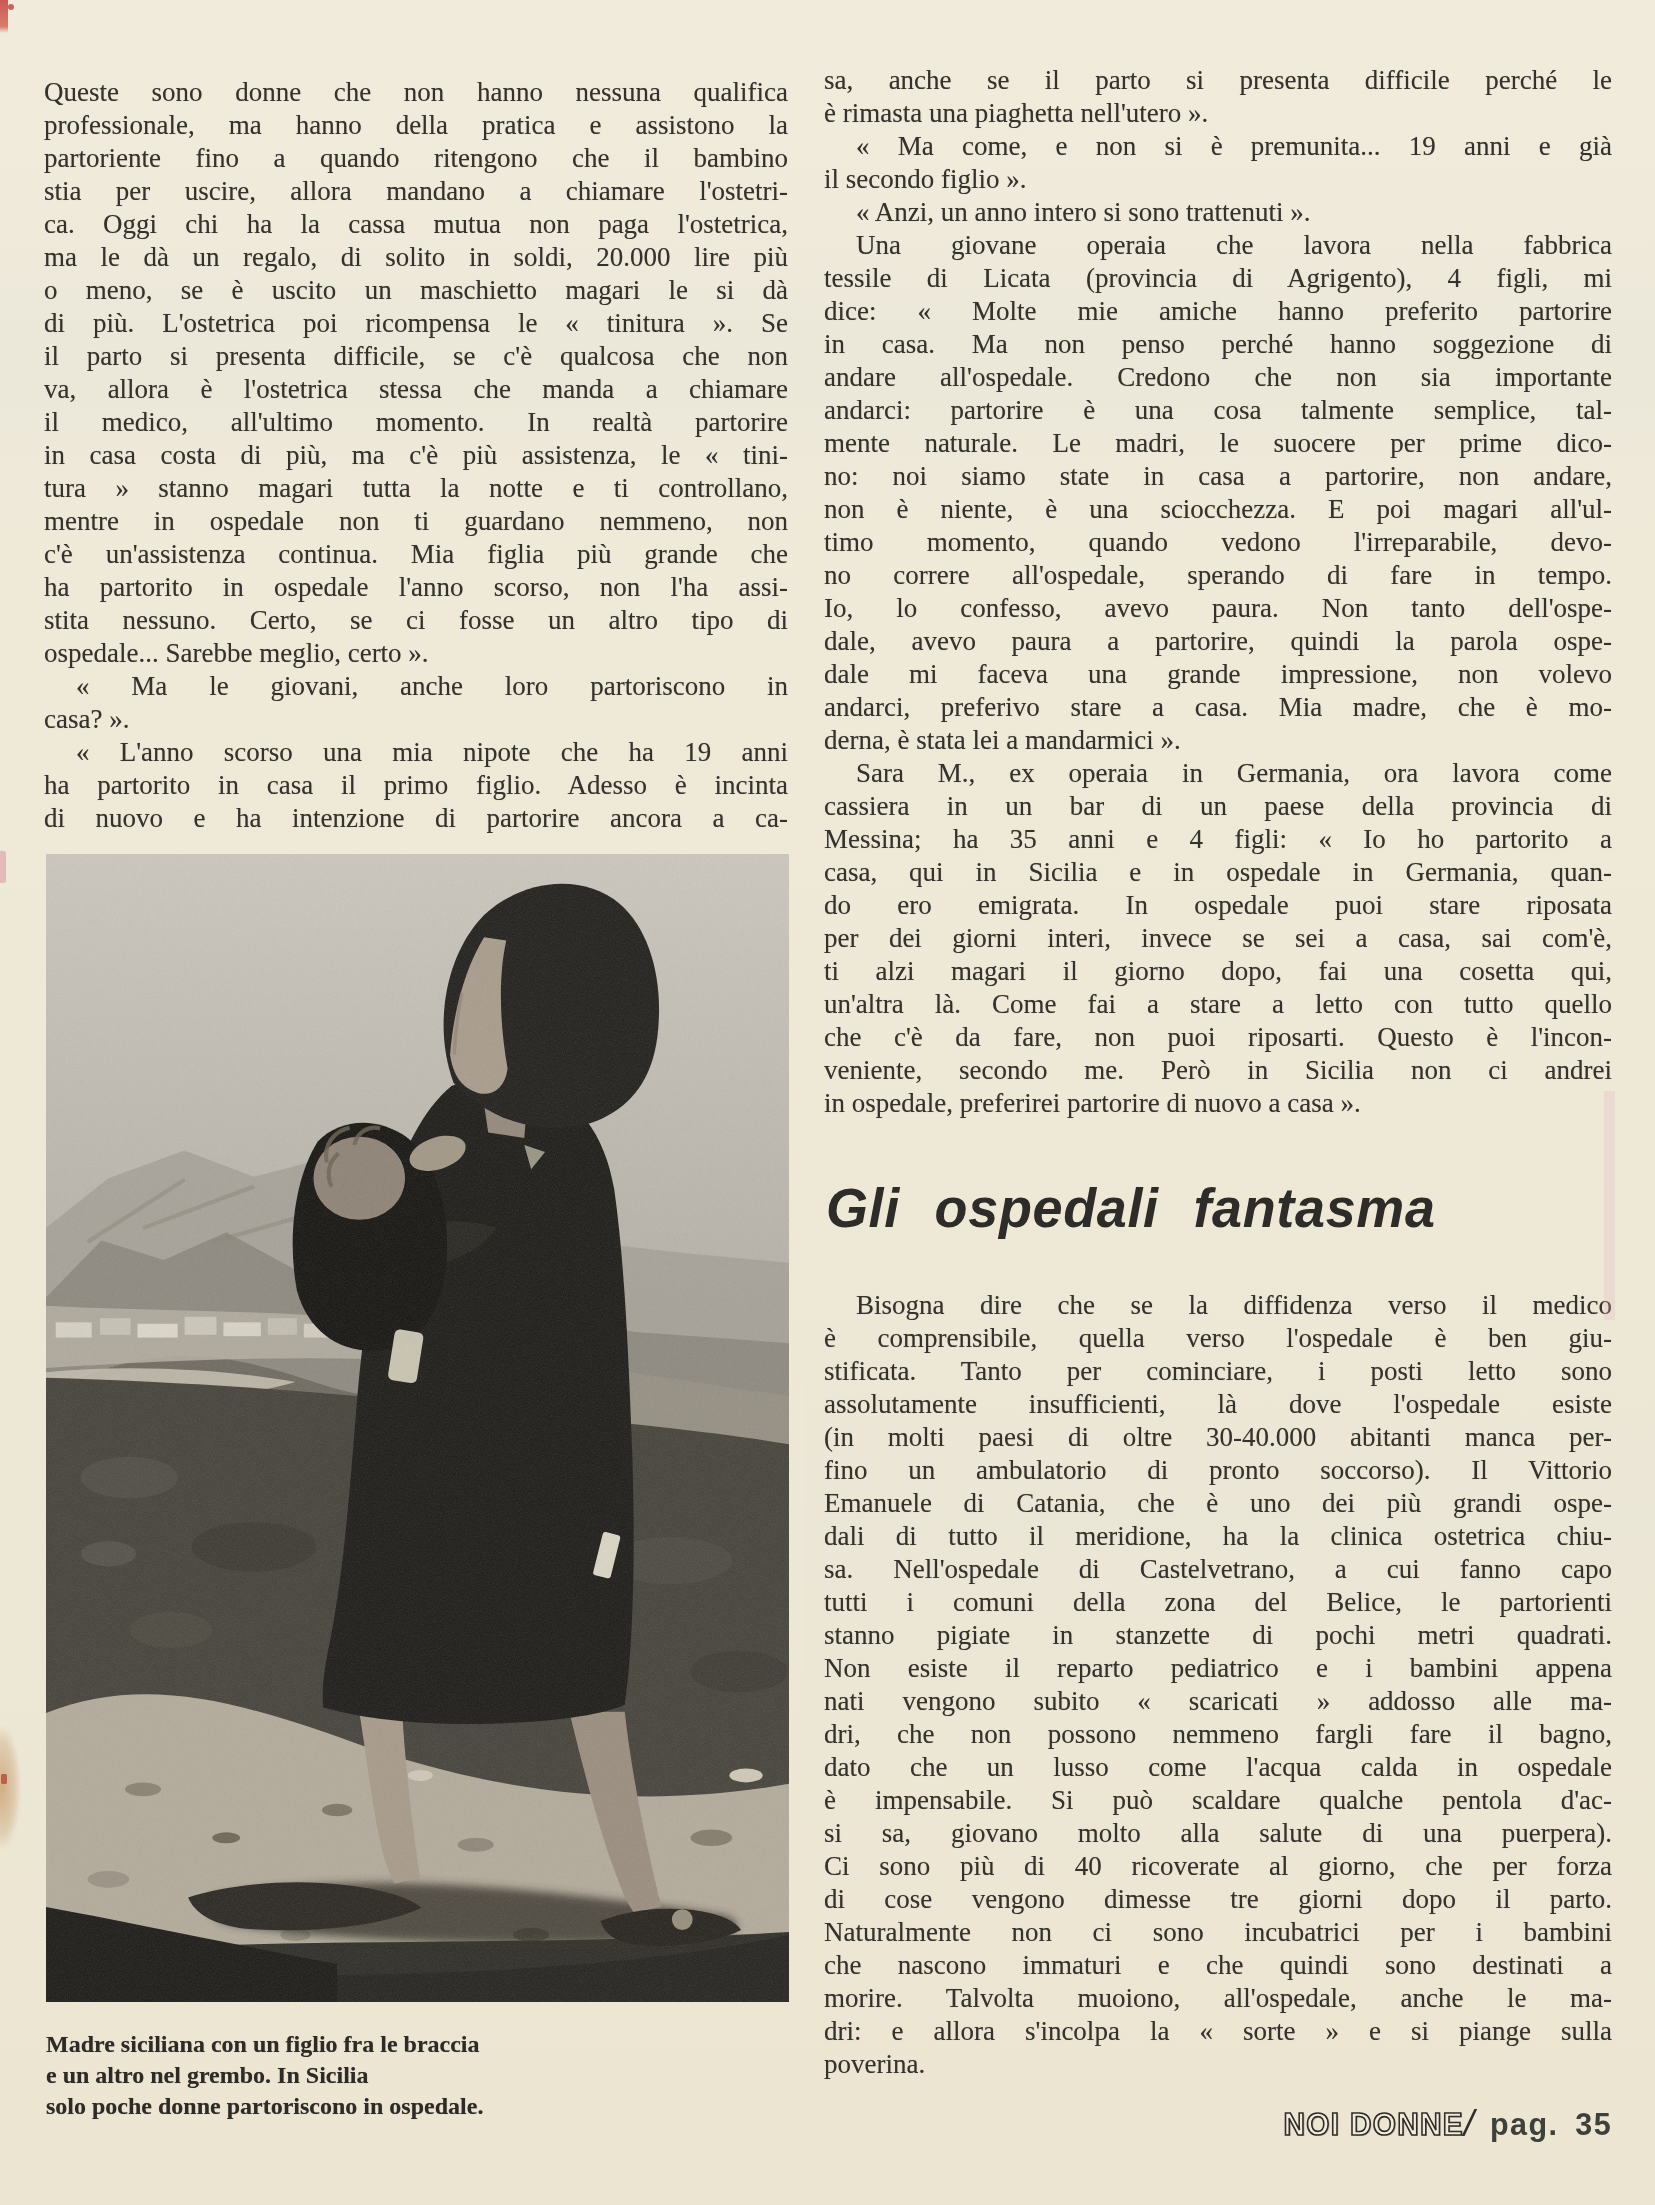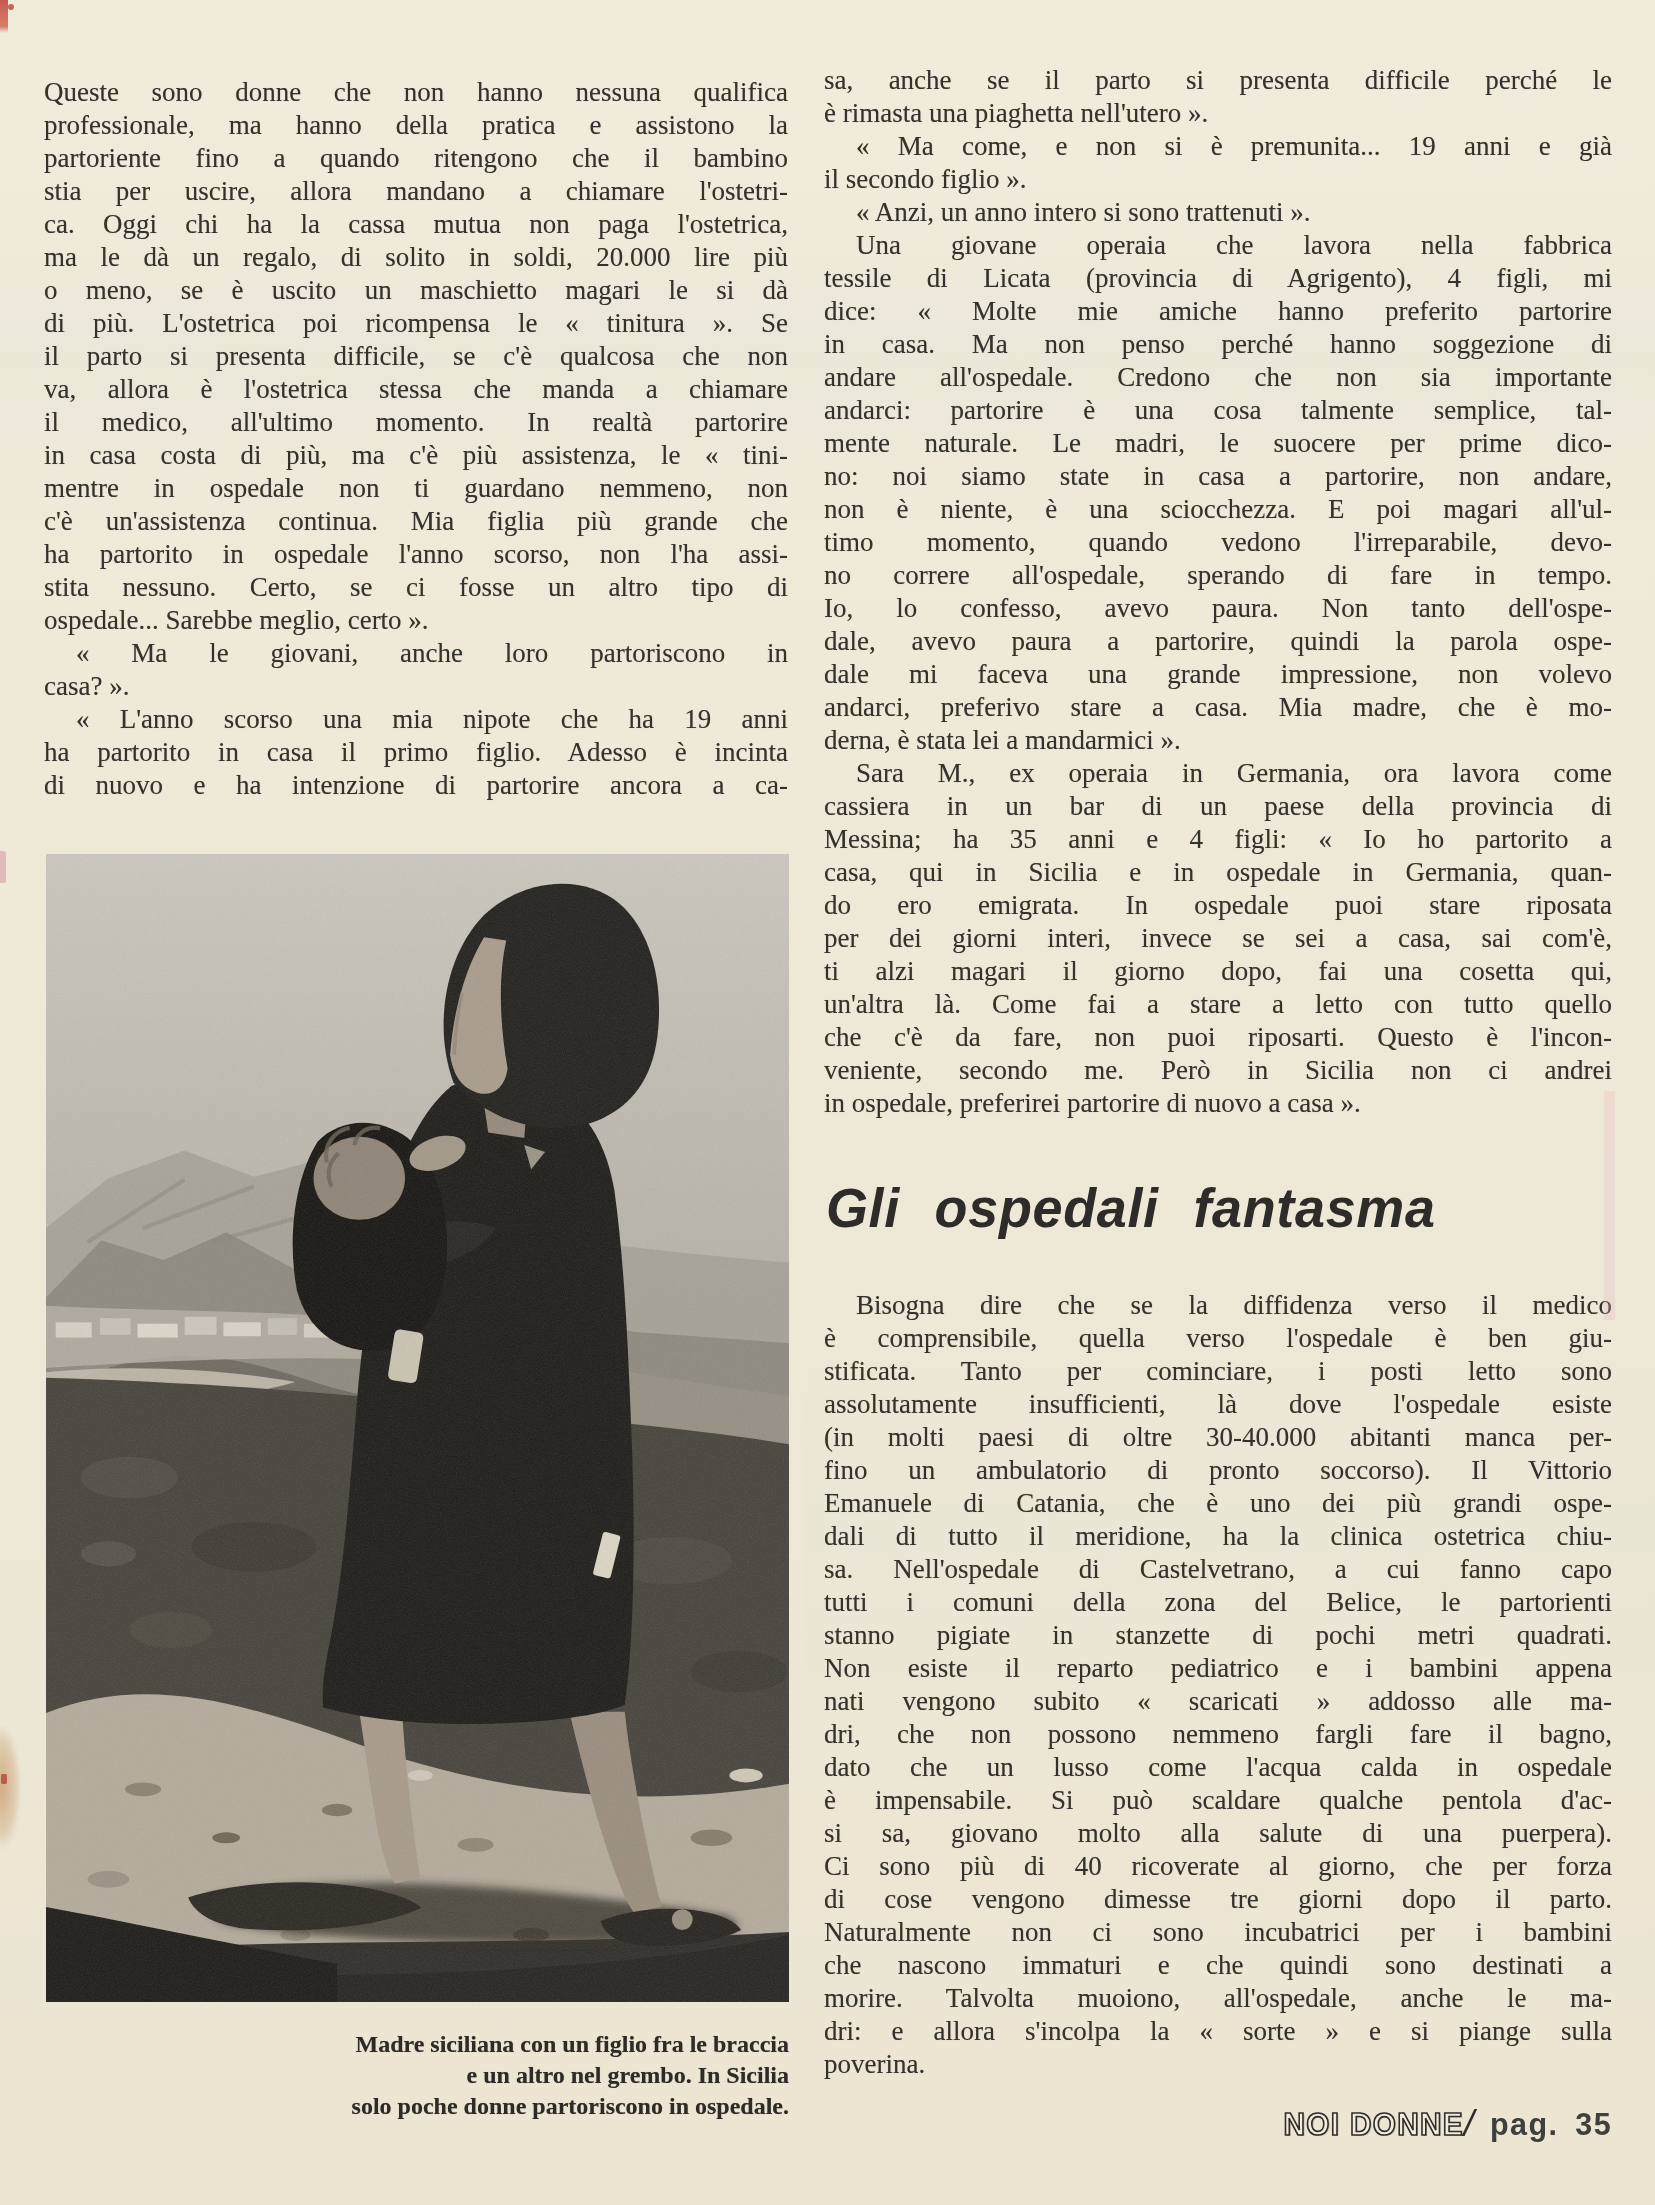--- a/index.html
+++ b/index.html
@@ -38,21 +38,21 @@
     position:absolute;left:826px;top:1176px;width:788px;
     font-family:"Liberation Sans","DejaVu Sans",sans-serif;
     font-style:italic;font-weight:700;
     font-size:55px;letter-spacing:0.7px;word-spacing:19.4px;
     color:#2d2c28;
     transform:scaleX(.98);transform-origin:left;
   }
   .photo-frame{position:absolute;left:46px;top:854px;width:743px;height:1148px;}
   .caption{
     position:absolute;left:46px;top:2029px;width:743px;
-    text-align:right;
+    text-align:left;
     font-weight:700;font-size:24px;line-height:31px;
     color:#2c2b25;
     text-shadow:0 0 0.7px rgba(44,43,37,.4);
   }
   .footer{
     position:absolute;right:43px;top:2103px;
     display:flex;align-items:center;gap:0;
   }
   .logo{
     font-family:"Liberation Sans","DejaVu Sans",sans-serif;
@@ -97,20 +97,21 @@
       <div class="line">partoriente fino a quando ritengono che il bambino</div>
       <div class="line">stia per uscire, allora mandano a chiamare l'ostetri-</div>
       <div class="line">ca. Oggi chi ha la cassa mutua non paga l'ostetrica,</div>
       <div class="line">ma le dà un regalo, di solito in soldi, 20.000 lire più</div>
       <div class="line">o meno, se è uscito un maschietto magari le si dà</div>
       <div class="line">di più. L'ostetrica poi ricompensa le « tinitura ». Se</div>
       <div class="line">il parto si presenta difficile, se c'è qualcosa che non</div>
       <div class="line">va, allora è l'ostetrica stessa che manda a chiamare</div>
       <div class="line">il medico, all'ultimo momento. In realtà partorire</div>
       <div class="line">in casa costa di più, ma c'è più assistenza, le « tini-</div>
+      <div class="line">tura » stanno magari tutta la notte e ti controllano,</div>
       <div class="line">mentre in ospedale non ti guardano nemmeno, non</div>
       <div class="line">c'è un'assistenza continua. Mia figlia più grande che</div>
       <div class="line">ha partorito in ospedale l'anno scorso, non l'ha assi-</div>
       <div class="line">stita nessuno. Certo, se ci fosse un altro tipo di</div>
       <div class="line endp">ospedale... Sarebbe meglio, certo ».</div>
       <div class="line indent">« Ma le giovani, anche loro partoriscono in</div>
       <div class="line endp">casa? ».</div>
       <div class="line indent">« L'anno scorso una mia nipote che ha 19 anni</div>
       <div class="line">ha partorito in casa il primo figlio. Adesso è incinta</div>
       <div class="line">di nuovo e ha intenzione di partorire ancora a ca-</div>

